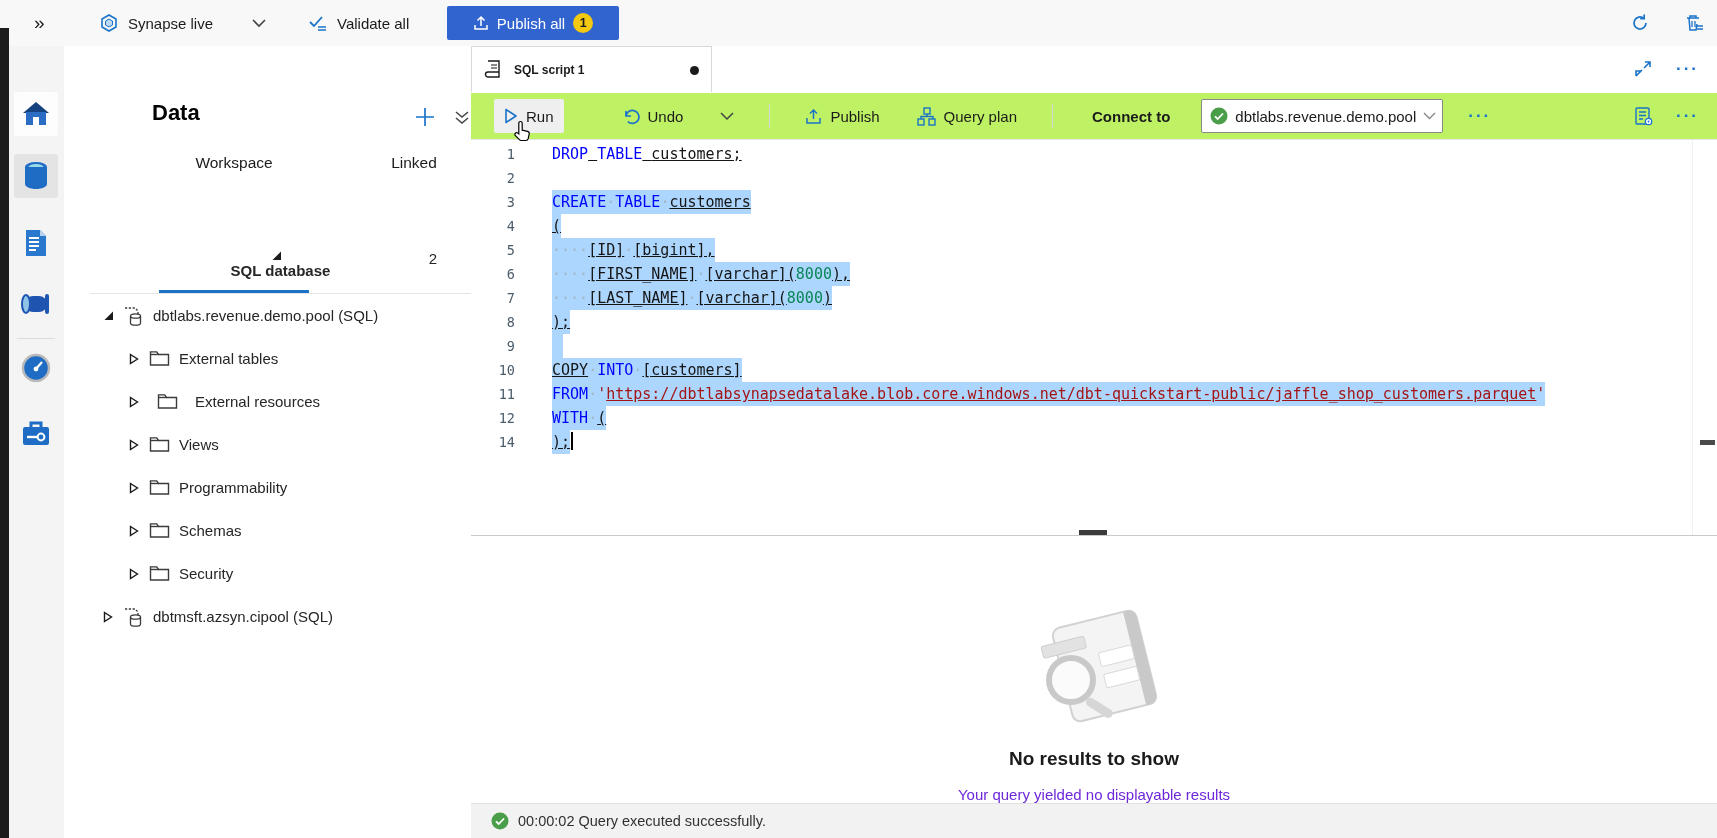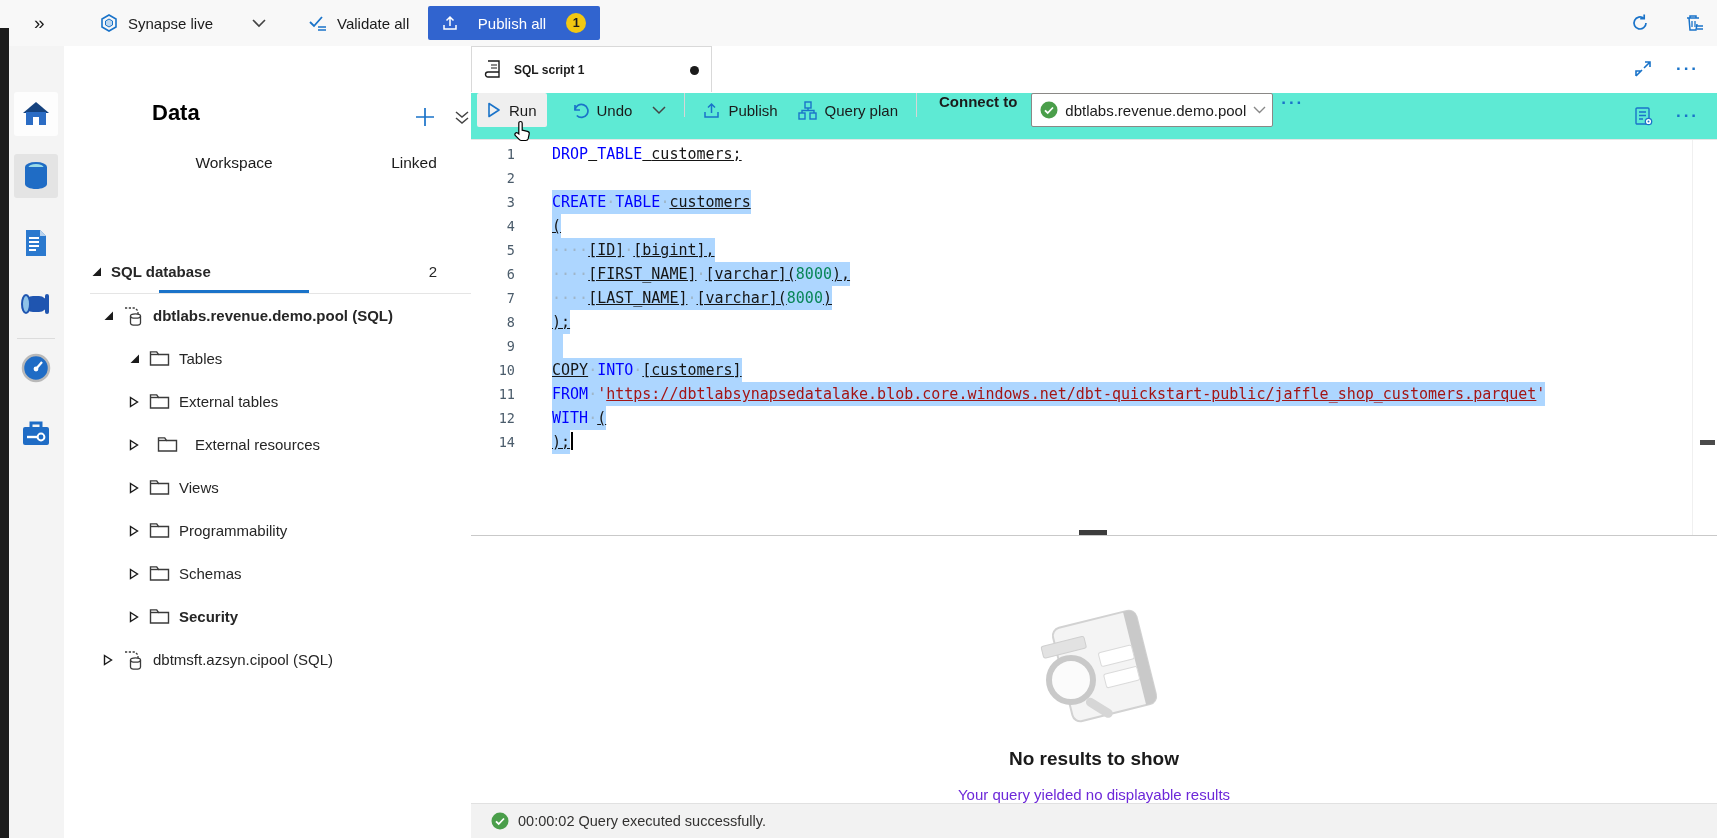--- a/index.html
+++ b/index.html
@@ -1,52 +1,52 @@
 <!DOCTYPE html>
 <html><head>
 <meta charset="utf-8">
 <style>
   html,body{margin:0;padding:0;background:#fff;font-family:"Liberation Sans",sans-serif;}
   #app{position:relative;width:1717px;height:838px;overflow:hidden;background:#fff;color:#1b1b1b;}
   .abs{position:absolute;}
   
   #topbar{left:0;top:0;width:1717px;height:46px;background:#f8f8f8;border-bottom:1px solid #e3e3e3;}
   #topbar .item{position:absolute;top:0;height:46px;display:flex;align-items:center;font-size:15px;color:#1b1b1b;}
-  #publish-all{position:absolute;left:428px;top:6px;height:34px;width:172px;background:#3164cf;border:none;border-radius:2px;color:#fff;display:flex;align-items:center;justify-content:center;gap:20px;font-size:15px;font-family:inherit;cursor:pointer;}
+  #publish-all{position:absolute;left:447px;top:6px;height:34px;width:172px;background:#3164cf;border:none;border-radius:2px;color:#fff;display:flex;align-items:center;justify-content:center;gap:8px;font-size:15px;font-family:inherit;cursor:pointer;}
   #publish-badge{width:20px;height:20px;border-radius:50%;background:#f2c811;color:#1b1b1b;font-size:12.5px;display:flex;align-items:center;justify-content:center;font-weight:bold;}
   
   #darkedge{left:0;top:28px;width:9px;height:810px;background:#1c1c1c;}
   #rail{left:9px;top:46px;width:55px;height:792px;background:#f4f4f4;border-right:1px solid #e7e7e7;}
   .rail-tile{position:absolute;left:5px;width:44px;height:44px;border-radius:3px;display:flex;align-items:center;justify-content:center;cursor:pointer;}
   .rail-tile.home{background:#fdfdfd;}
   .rail-tile.sel{background:#e4e4e4;}
   #rail-divider{position:absolute;left:8px;top:292px;width:38px;height:1px;background:#dcdcdc;}
   
   #datapanel{left:64px;top:46px;width:407px;height:792px;background:#fff;border-right:1px solid #e3e3e3;}
   #data-title{position:absolute;left:88px;top:54px;font-size:22px;font-weight:bold;color:#000;}
   .panel-ic{position:absolute;top:60px;cursor:pointer;}
   #ws-tabs{position:absolute;left:0;top:108px;width:407px;height:36px;}
   .ws-tab{position:absolute;top:0;height:33px;display:flex;align-items:flex-start;justify-content:center;font-size:15.5px;color:#1b1b1b;cursor:pointer;}
   #tab-underline{position:absolute;left:95px;top:136px;width:150px;height:3px;background:#1a73c9;}
   #filter-box{position:absolute;left:95px;top:158px;width:358px;height:34px;border:1px solid #8a8886;border-radius:2px;background:#fff;display:flex;align-items:center;padding:0 8px;box-sizing:border-box;gap:8px;}
   #filter-input{border:none;outline:none;flex:1;font-size:15px;font-family:inherit;color:#333;background:transparent;}
   #filter-input::placeholder{color:#767676;}
   #tree{position:absolute;left:0;top:204px;width:407px;}
   .tree-row{position:relative;height:43px;display:flex;align-items:center;font-size:15px;color:#262626;cursor:pointer;}
-  .tree-row.hdr{font-weight:bold;}
+  .tree-row.hdr{font-weight:bold;flex-direction:column;}
   .tree-row .twst{width:12px;display:inline-flex;justify-content:center;margin-right:9px;flex:0 0 12px;}
   .tree-row .tico{margin-right:9px;display:inline-flex;}
   .tree-count{position:absolute;right:34px;font-weight:normal;}
   .tree-sep{height:1px;background:#e5e5e5;margin:0 0 0 26px;}
   
   #main{left:471px;top:46px;width:1246px;height:792px;background:#fff;}
   #tabstrip{position:absolute;left:0;top:0;width:1246px;height:47px;border-bottom:1px solid #d9d9d9;background:#fff;}
   #doc-tab{position:absolute;left:0;top:0;width:241px;height:46px;border:1px solid #d9d9d9;border-bottom:none;background:#fff;display:flex;align-items:center;gap:12px;padding-left:12px;box-sizing:border-box;font-size:12px;font-weight:bold;cursor:pointer;}
   #dirty-dot{position:absolute;left:218px;top:19px;width:9px;height:9px;border-radius:50%;background:#1b1b1b;}
-  #toolbar{position:absolute;left:0;top:47px;width:1246px;height:46px;border-bottom:1px solid #e5e5e5;background:#5eead4;display:flex;font-size:15px;}
+  #toolbar{position:absolute;left:0;top:47px;width:1246px;height:46px;border-bottom:1px solid #e5e5e5;background:#bef264;display:flex;align-items:center;font-size:15px;gap:17px;}
   .tbtn{display:flex;align-items:center;gap:8px;padding:0 10px;height:34px;border-radius:2px;cursor:pointer;color:#1b1b1b;}
   .tbtn.hover{background:#efefef;}
   .tsep{width:1px;height:24px;background:#d6d6d6;margin:0 8px;}
   #connect-label{font-weight:bold;margin:0 14px 0 14px;}
   #pool-dd{display:flex;align-items:center;height:32px;border:1px solid #8a8886;border-radius:2px;padding:0 6px 0 8px;gap:7px;cursor:pointer;background:#fff;}
   #pool-dd .ddname{font-size:15px;color:#1b1b1b;max-width:210px;white-space:nowrap;}
   .ellps{color:#1a73c9;font-size:17px;letter-spacing:2px;cursor:pointer;padding:0 8px;font-weight:bold;}
   #tb-right{position:absolute;right:10px;top:0;height:46px;display:flex;align-items:center;gap:14px;}
   #strip-right{position:absolute;right:10px;top:0;height:46px;display:flex;align-items:center;gap:16px;}
   
@@ -221,120 +221,106 @@
         <div class="tree-row hdr" style="padding-left: 26px;">
           <span class="twst">
             <svg width="11" height="11" viewBox="0 0 11 11">
               <polygon points="10,1.5 10,10 1.5,10" fill="#1b1b1b"></polygon>
             </svg>
           </span>
           <span>SQL database</span>
           <span class="tree-count">2</span>
         </div>
         <div class="tree-sep"></div>
-        <div class="tree-row" style="padding-left: 38px; font-weight: bold;">
+        <div class="tree-row" style="padding-left: 38px;">
           <span class="twst">
             <svg width="11" height="11" viewBox="0 0 11 11">
               <polygon points="10,1.5 10,10 1.5,10" fill="#1b1b1b"></polygon>
             </svg>
           </span>
           <span class="tico">
             <svg width="21" height="22" viewBox="0 0 21 22">
               <path d="M2 3h10l3 3v3" fill="none" stroke="#3b3b3b" stroke-width="1.3" stroke-dasharray="2.2 1.6"></path>
               <ellipse cx="12.5" cy="11" rx="5" ry="2.2" fill="none" stroke="#3b3b3b" stroke-width="1.3"></ellipse>
               <path d="M7.5 11v7c0 1.2 2.2 2.2 5 2.2s5-1 5-2.2v-7" fill="none" stroke="#3b3b3b" stroke-width="1.3"></path>
             </svg>
           </span>
           <span>dbtlabs.revenue.demo.pool (SQL)</span>
         </div>
         <div class="tree-row" style="padding-left: 64px;">
           <span class="twst">
-            <svg width="11" height="11" viewBox="0 0 11 11">
-              <polygon points="10,1.5 10,10 1.5,10" fill="#1b1b1b"></polygon>
+            <svg width="10" height="12" viewBox="0 0 10 12">
+              <path d="M1.5 1.5l7 4.5-7 4.5z" fill="none" stroke="#1b1b1b" stroke-width="1.4"></path>
             </svg>
           </span>
           <span class="tico">
             <svg width="21" height="17" viewBox="0 0 21 17">
               <path d="M1.5 4.5V15h18V4.5h-10l-1.8-2.6H1.5z" fill="none" stroke="#3b3b3b" stroke-width="1.4"></path>
               <path d="M1.5 4.5h8" stroke="#3b3b3b" stroke-width="1.4"></path>
             </svg>
           </span>
-          <span>Tables</span>
-        </div>
-        <div class="tree-row" style="padding-left: 64px;">
+          <span>External tables</span>
+        </div>
+        <div class="tree-row" style="padding-left: 64px; gap: 8px;">
           <span class="twst">
             <svg width="10" height="12" viewBox="0 0 10 12">
               <path d="M1.5 1.5l7 4.5-7 4.5z" fill="none" stroke="#1b1b1b" stroke-width="1.4"></path>
             </svg>
           </span>
           <span class="tico">
             <svg width="21" height="17" viewBox="0 0 21 17">
               <path d="M1.5 4.5V15h18V4.5h-10l-1.8-2.6H1.5z" fill="none" stroke="#3b3b3b" stroke-width="1.4"></path>
               <path d="M1.5 4.5h8" stroke="#3b3b3b" stroke-width="1.4"></path>
             </svg>
           </span>
-          <span>External tables</span>
-        </div>
-        <div class="tree-row" style="padding-left: 64px; gap: 8px;">
+          <span>External resources</span>
+        </div>
+        <div class="tree-row" style="padding-left: 64px;">
           <span class="twst">
             <svg width="10" height="12" viewBox="0 0 10 12">
               <path d="M1.5 1.5l7 4.5-7 4.5z" fill="none" stroke="#1b1b1b" stroke-width="1.4"></path>
             </svg>
           </span>
           <span class="tico">
             <svg width="21" height="17" viewBox="0 0 21 17">
               <path d="M1.5 4.5V15h18V4.5h-10l-1.8-2.6H1.5z" fill="none" stroke="#3b3b3b" stroke-width="1.4"></path>
               <path d="M1.5 4.5h8" stroke="#3b3b3b" stroke-width="1.4"></path>
             </svg>
           </span>
-          <span>External resources</span>
+          <span>Views</span>
         </div>
         <div class="tree-row" style="padding-left: 64px;">
           <span class="twst">
             <svg width="10" height="12" viewBox="0 0 10 12">
               <path d="M1.5 1.5l7 4.5-7 4.5z" fill="none" stroke="#1b1b1b" stroke-width="1.4"></path>
             </svg>
           </span>
           <span class="tico">
             <svg width="21" height="17" viewBox="0 0 21 17">
               <path d="M1.5 4.5V15h18V4.5h-10l-1.8-2.6H1.5z" fill="none" stroke="#3b3b3b" stroke-width="1.4"></path>
               <path d="M1.5 4.5h8" stroke="#3b3b3b" stroke-width="1.4"></path>
             </svg>
           </span>
-          <span>Views</span>
+          <span>Programmability</span>
         </div>
         <div class="tree-row" style="padding-left: 64px;">
           <span class="twst">
             <svg width="10" height="12" viewBox="0 0 10 12">
               <path d="M1.5 1.5l7 4.5-7 4.5z" fill="none" stroke="#1b1b1b" stroke-width="1.4"></path>
             </svg>
           </span>
           <span class="tico">
             <svg width="21" height="17" viewBox="0 0 21 17">
               <path d="M1.5 4.5V15h18V4.5h-10l-1.8-2.6H1.5z" fill="none" stroke="#3b3b3b" stroke-width="1.4"></path>
               <path d="M1.5 4.5h8" stroke="#3b3b3b" stroke-width="1.4"></path>
             </svg>
           </span>
-          <span>Programmability</span>
+          <span>Schemas</span>
         </div>
         <div class="tree-row" style="padding-left: 64px;">
-          <span class="twst">
-            <svg width="10" height="12" viewBox="0 0 10 12">
-              <path d="M1.5 1.5l7 4.5-7 4.5z" fill="none" stroke="#1b1b1b" stroke-width="1.4"></path>
-            </svg>
-          </span>
-          <span class="tico">
-            <svg width="21" height="17" viewBox="0 0 21 17">
-              <path d="M1.5 4.5V15h18V4.5h-10l-1.8-2.6H1.5z" fill="none" stroke="#3b3b3b" stroke-width="1.4"></path>
-              <path d="M1.5 4.5h8" stroke="#3b3b3b" stroke-width="1.4"></path>
-            </svg>
-          </span>
-          <span>Schemas</span>
-        </div>
-        <div class="tree-row" style="padding-left: 64px; font-weight: bold;">
           <span class="twst">
             <svg width="10" height="12" viewBox="0 0 10 12">
               <path d="M1.5 1.5l7 4.5-7 4.5z" fill="none" stroke="#1b1b1b" stroke-width="1.4"></path>
             </svg>
           </span>
           <span class="tico">
             <svg width="21" height="17" viewBox="0 0 21 17">
               <path d="M1.5 4.5V15h18V4.5h-10l-1.8-2.6H1.5z" fill="none" stroke="#3b3b3b" stroke-width="1.4"></path>
               <path d="M1.5 4.5h8" stroke="#3b3b3b" stroke-width="1.4"></path>
             </svg>

